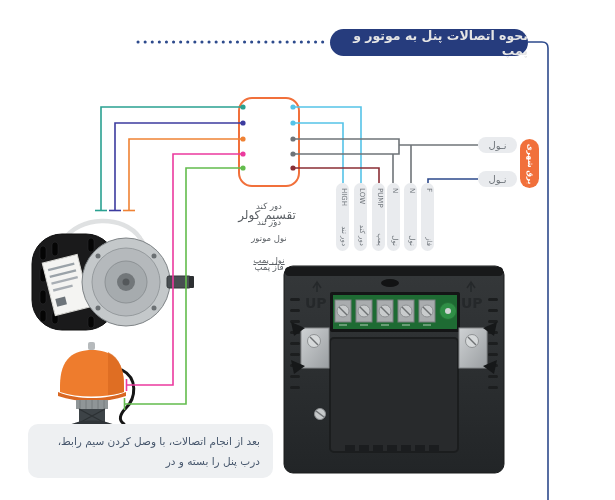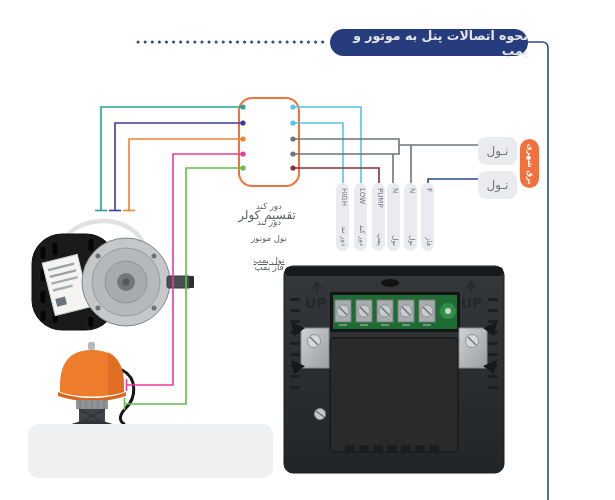--- a/index.html
+++ b/index.html
@@ -17,22 +17,22 @@
     font-size:8.5px;color:var(--label-text);line-height:10px;}
   .box-caption{left:234px;top:186px;width:66px;text-align:center;direction:rtl;
     font-size:12px;color:var(--label-text);z-index:5;margin-top:22px;}
   
   .term{width:13px;height:68px;top:183px;background:var(--pill-bg);border-radius:7px;z-index:5;}
   .term .vtext{position:absolute;left:50%;top:50%;width:58px;height:11px;
     transform:translate(-50%,-50%) rotate(90deg);display:flex;justify-content:space-between;
     align-items:center;font-size:7px;color:var(--pill-text);white-space:nowrap;}
   .term .vtext bdi{line-height:1;}
   
-  .mains-pill{left:478px;width:39px;height:28px;background:var(--pill-bg);border-radius:8px;
-    display:flex;align-items:center;justify-content:center;font-size:12px;
+  .mains-pill{left:478px;width:39px;height:16px;background:var(--pill-bg);border-radius:8px;
+    display:flex;align-items:center;justify-content:center;font-size:10px;
     color:var(--pill-text);direction:rtl;z-index:5;}
   .city-pill{left:520px;top:139px;width:19px;height:49px;background:var(--orange-accent);
     border-radius:10px;z-index:5;}
   .city-pill span{position:absolute;left:50%;top:50%;width:44px;
     transform:translate(-50%,-50%) rotate(90deg);text-align:center;direction:rtl;
     font-size:7.5px;font-weight:bold;color:#fff;white-space:nowrap;}
   
   .caption-box{left:28px;top:424px;width:245px;height:54px;background:var(--caption-bg);
     border-radius:10px;direction:rtl;color:var(--caption-text);font-size:10.5px;
     line-height:1.95;padding:7px 13px;box-sizing:border-box;z-index:2;}
@@ -256,20 +256,21 @@
     <rect x="176" y="64" width="28" height="40" fill="url(#mg)" stroke="#85888a"></rect>
     <circle cx="189" cy="77" r="6.5" fill="#d6d9da" stroke="#8f9294"></circle>
       <path d="M185 73 L193 81" stroke="#6f7274" stroke-width="1.5"></path>
     <path d="M214 58 L200 64 L211 72 Z M214 96 L200 102 L211 110 Z" fill="#161819"></path>
   </g>
   <circle cx="37" cy="150" r="5.5" fill="#c6c9ca" stroke="#8a8d8f"></circle>
   <path d="M33 147 L41 153" stroke="#6f7274" stroke-width="1.5"></path>
 </svg>
 
 <div class="abs caption-box">
+  <span>بعد از انجام اتصالات، با وصل کردن سیم رابط، درب پنل را  بسته و در</span>
 </div>
 
 <svg class="abs overlay" width="615" height="500" viewBox="0 0 615 500">
 
   <line x1="138" y1="42" x2="327" y2="42" class="s-navy" stroke-width="3" stroke-linecap="round" stroke-dasharray="0.1 7"></line>
   <path d="M528 42 H542 Q548 42 548 48 V500" class="w s-navy" stroke-width="2"></path>
 
   <path d="M243 107 H101 V210" class="w s-teal"></path>
   <line x1="95" y1="210.5" x2="107" y2="210.5" class="w s-teal"></line>
   <path d="M243 123 H115 V210" class="w s-indigo"></path>

